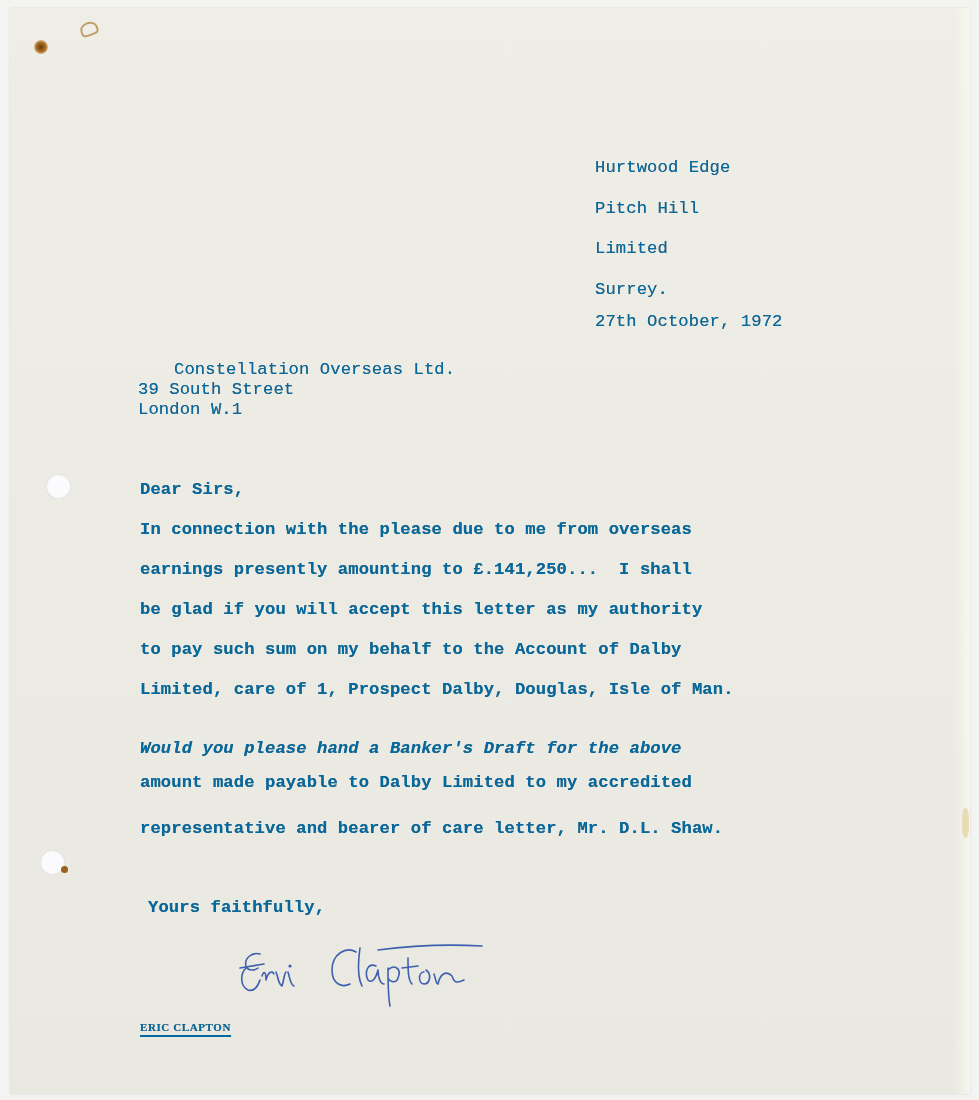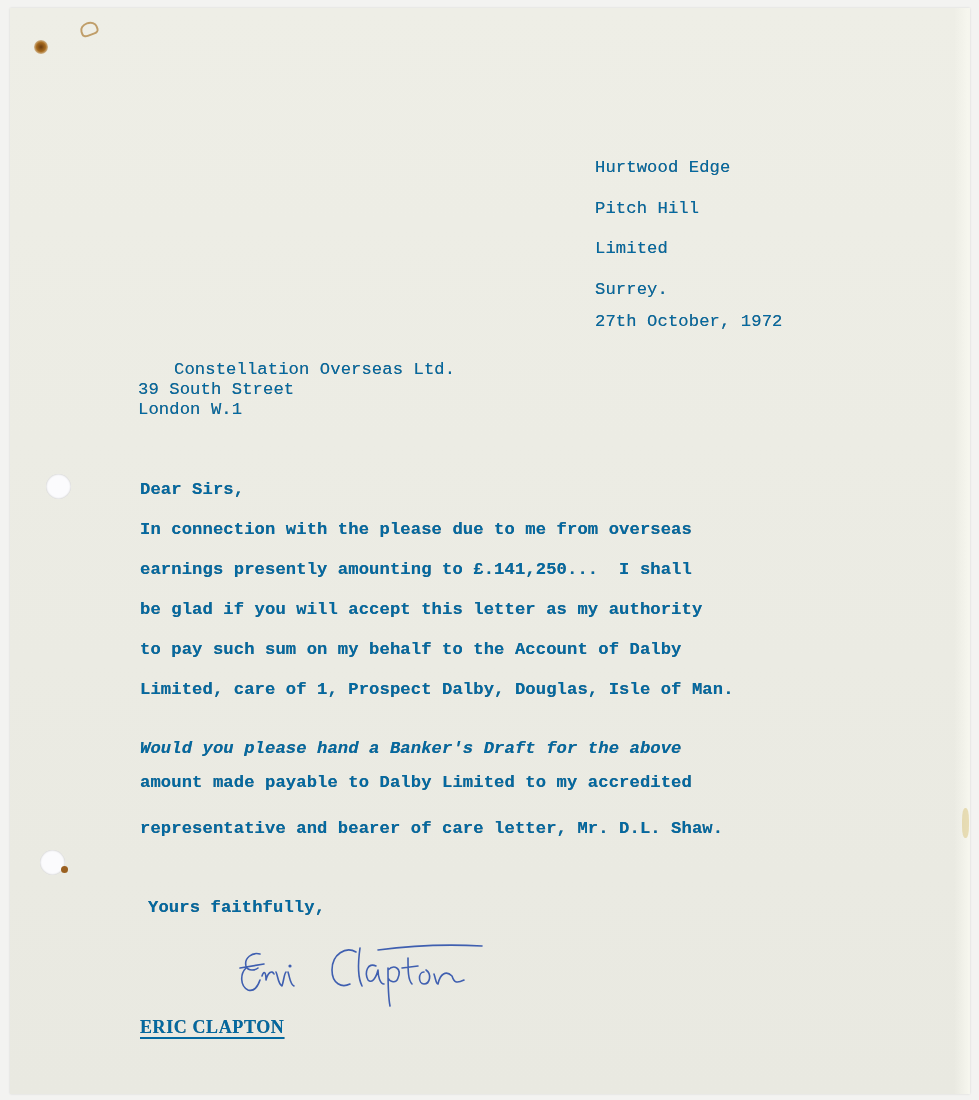--- a/index.html
+++ b/index.html
@@ -60,21 +60,21 @@
     position: absolute;
     left: 238px;
     top: 940px;
     width: 250px;
     height: 70px;
   }
   .typed-name {
     text-decoration: underline;
     text-decoration-thickness: 2px;
     text-underline-offset: 4px;
-    font-size: 18px;
+    font-size: 11px;
     font-family: "Liberation Serif", "DejaVu Serif", serif;
     letter-spacing: 0.6px;
   }
 </style>
 </head>
 <body>
 
 <div class="paper"></div>
 
 <div class="stain" style="left:34px;top:40px;width:14px;height:14px;background:radial-gradient(circle,#6a3c10 0%,#a66a1e 45%,rgba(200,150,80,0.3) 80%,rgba(0,0,0,0) 100%);"></div>

